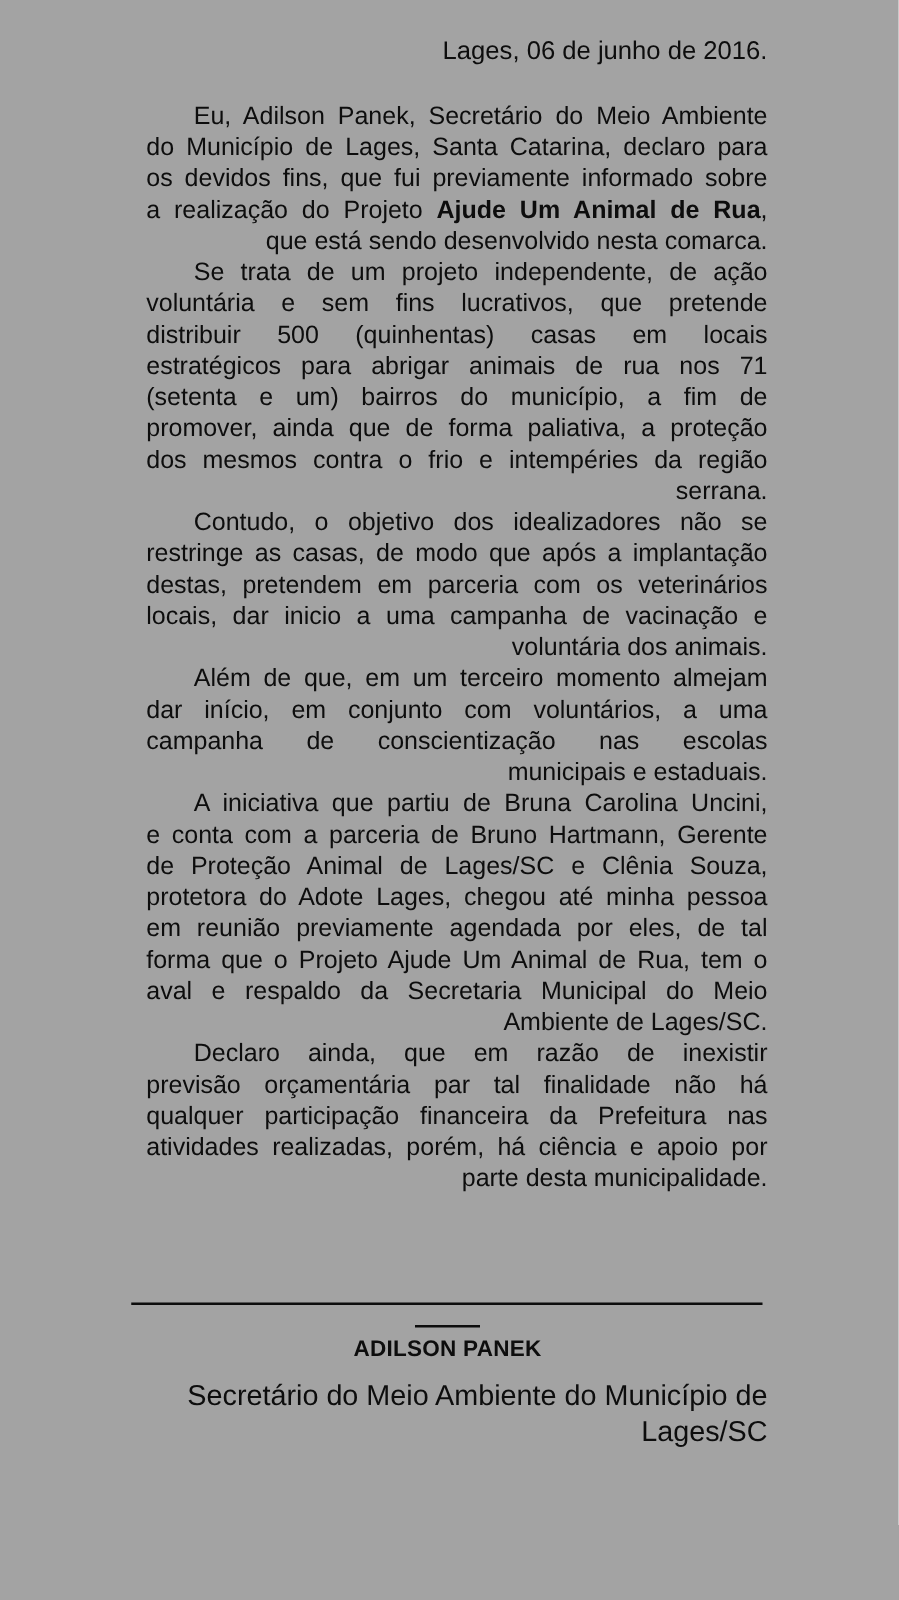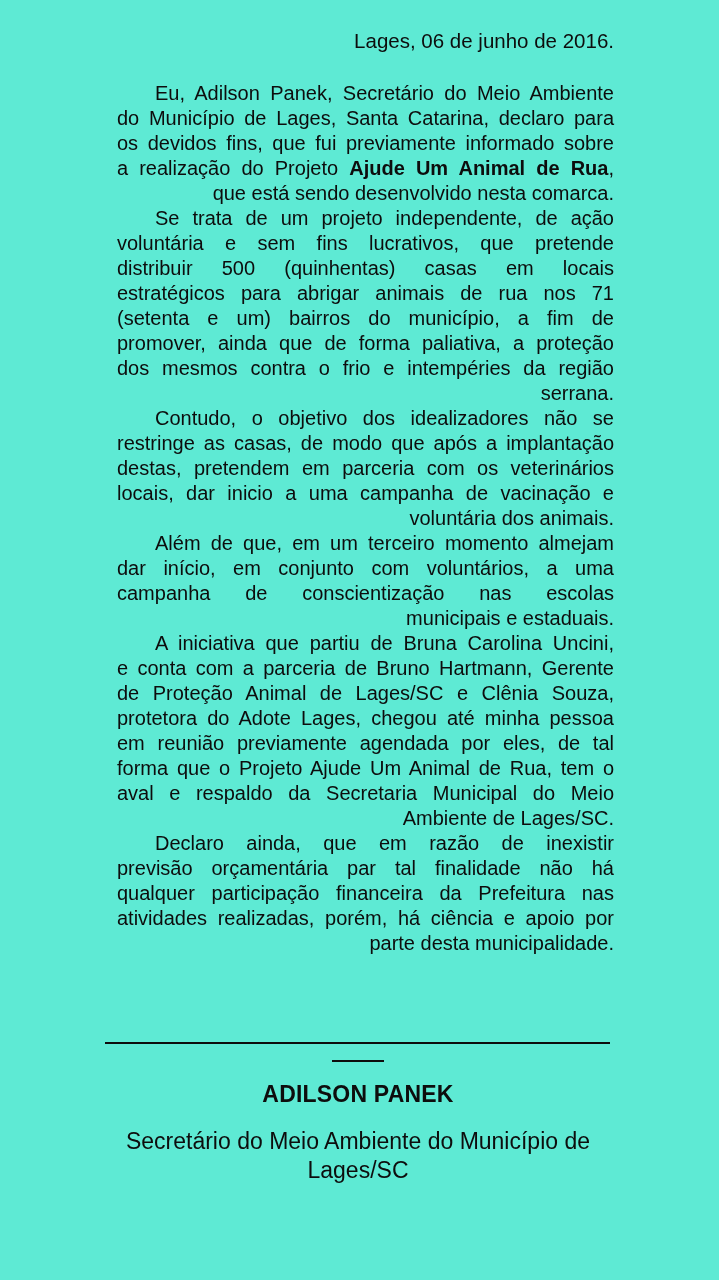--- a/index.html
+++ b/index.html
@@ -6,21 +6,21 @@
   html, body {
     margin: 0;
     padding: 0;
     background: #ffffff;
   }
   .page {
     position: relative;
     width: 719px;
     height: 1280px;
     margin: 0 auto;
-    background: #5eead4;
+    background: #a3a3a3;
     color: #0d0d0d;
     font-family: "Liberation Sans", "DejaVu Sans", sans-serif;
     overflow: hidden;
   }
   .content {
     margin-left: 102px;
     width: 512px;
   }
   .date-line {
     padding-top: 28px;
@@ -60,30 +60,30 @@
     height: 0;
     border-top: 2px solid #0d0d0d;
   }
   .sig-line-short {
     margin: 16px auto 0 auto;
     width: 52px;
     height: 0;
     border-top: 2px solid #0d0d0d;
   }
   .sig-name {
-    margin-top: 20px;
+    margin-top: 5px;
     text-align: center;
     font-weight: bold;
-    font-size: 23px;
+    font-size: 18px;
     line-height: 25px;
     letter-spacing: 0.2px;
   }
   .sig-role {
-    margin-top: 20px;
-    text-align: center;
+    margin-top: 10px;
+    text-align: right;
     font-size: 23px;
     line-height: 29px;
   }
   .sig-role .role-line { display: block; }
 </style>
 </head>
 <body>
 
 <div class="page">
   <div class="content">

